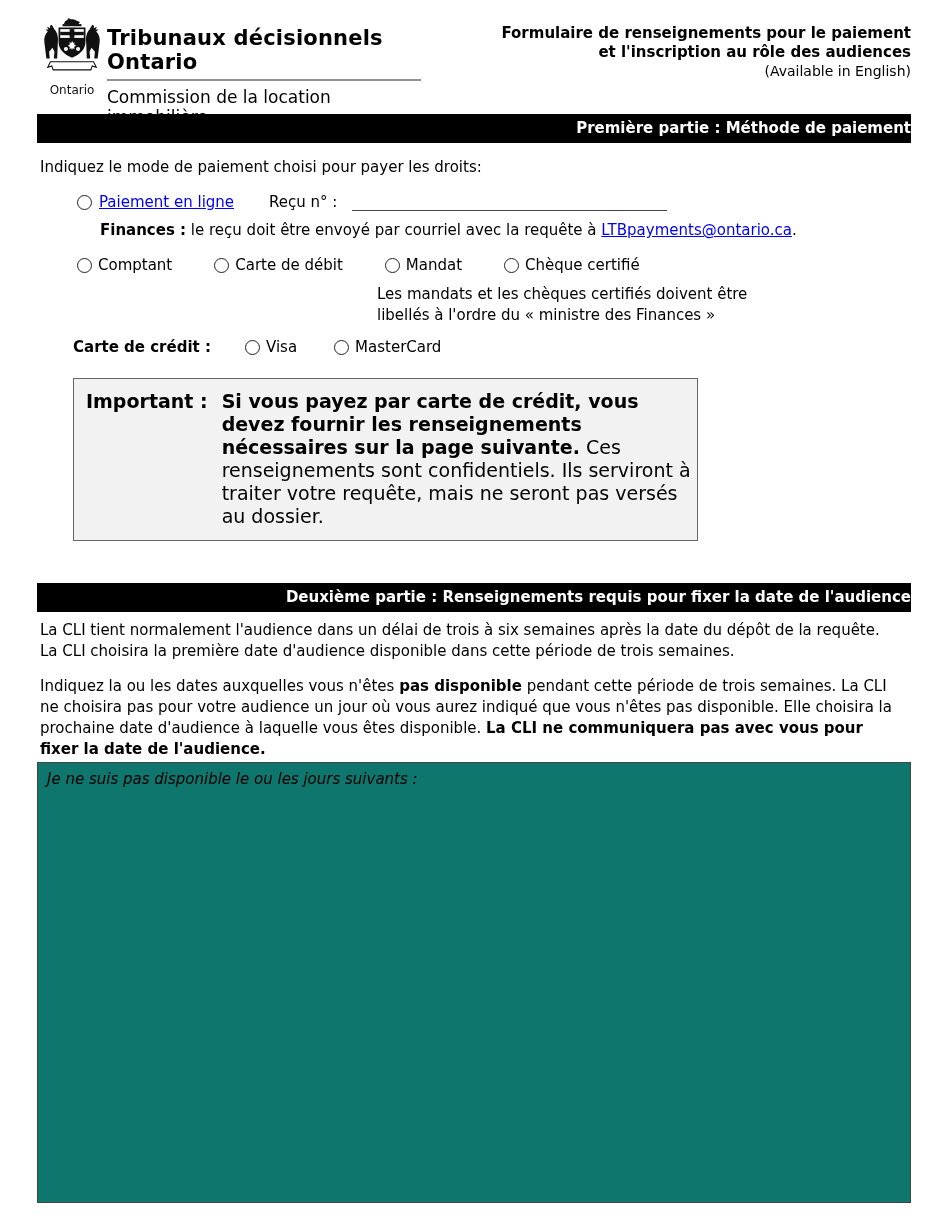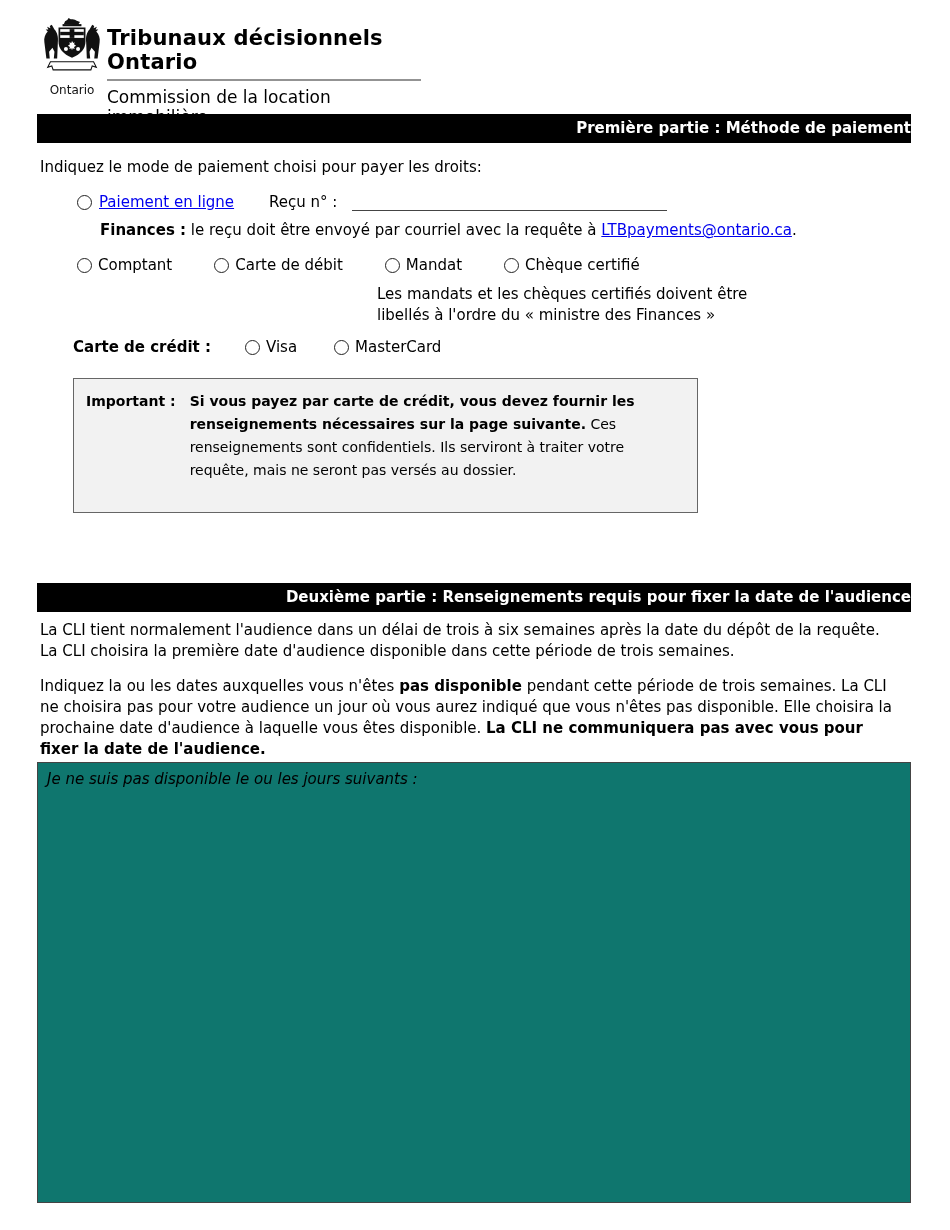--- a/index.html
+++ b/index.html
@@ -54,21 +54,21 @@
   .mandate-note { position:absolute; left:377px; top:284px; width:392px; font-size:15px; line-height:21px; }
 
   .credit-row { position:absolute; left:73px; top:338px; display:flex; align-items:flex-end; font-size:15px; }
   .credit-label { font-weight:bold; margin-right:34px; }
   .credit-opt { display:flex; align-items:center; margin-right:37px; }
   .credit-opt .radio { margin-right:6px; }
 
   .important-box {
     position:absolute; left:73px; top:378px; width:625px; min-height:135px;
     background:#F2F2F2; border:1px solid #666; padding:11px 0 12px 12px;
-    display:flex; font-size:14px; line-height:23px;
+    display:flex; font-size:19px; line-height:23px;
   }
   .important-label { font-weight:bold; white-space:nowrap; margin-right:14px; }
   .important-text { width:478px; }
 
   
   .para1 { position:absolute; left:40px; top:620px; width:862px; font-size:15px; line-height:21px; }
   .para2 { position:absolute; left:40px; top:676px; width:862px; font-size:15px; line-height:21px; }
 
   .unavail-box {
     position:absolute; left:37px; top:762px; width:874px; height:441px;
@@ -104,20 +104,25 @@
         <path d="M18,68 h64 l4,8 -6,-2 -2,6 h-56 l-2,-6 -6,2 z" fill="#fff" stroke="#111" stroke-width="1.6"></path>
       </svg>
       <div class="logo-caption">Ontario</div>
     </div>
     <div class="org-block">
       <div class="org-title">Tribunaux décisionnels Ontario</div>
       <div class="org-subtitle">Commission de la location immobilière</div>
     </div>
   </div>
 
+  <div class="header-right">
+    <div class="form-title-line">Formulaire de renseignements pour le paiement</div>
+    <div class="form-title-line">et l'inscription au rôle des audiences</div>
+    <div class="form-avail">(Available in English)</div>
+  </div>
 
   <div class="section-bar bar-part1">Première partie : Méthode de paiement</div>
 
   <div class="intro-line">Indiquez le mode de paiement choisi pour payer les droits:</div>
 
   <div class="row-online">
     <span class="radio"></span>
     <a class="link" href="#">Paiement en ligne</a>
     <span class="receipt-label">Reçu n° :</span>
     <span class="receipt-line"></span>

